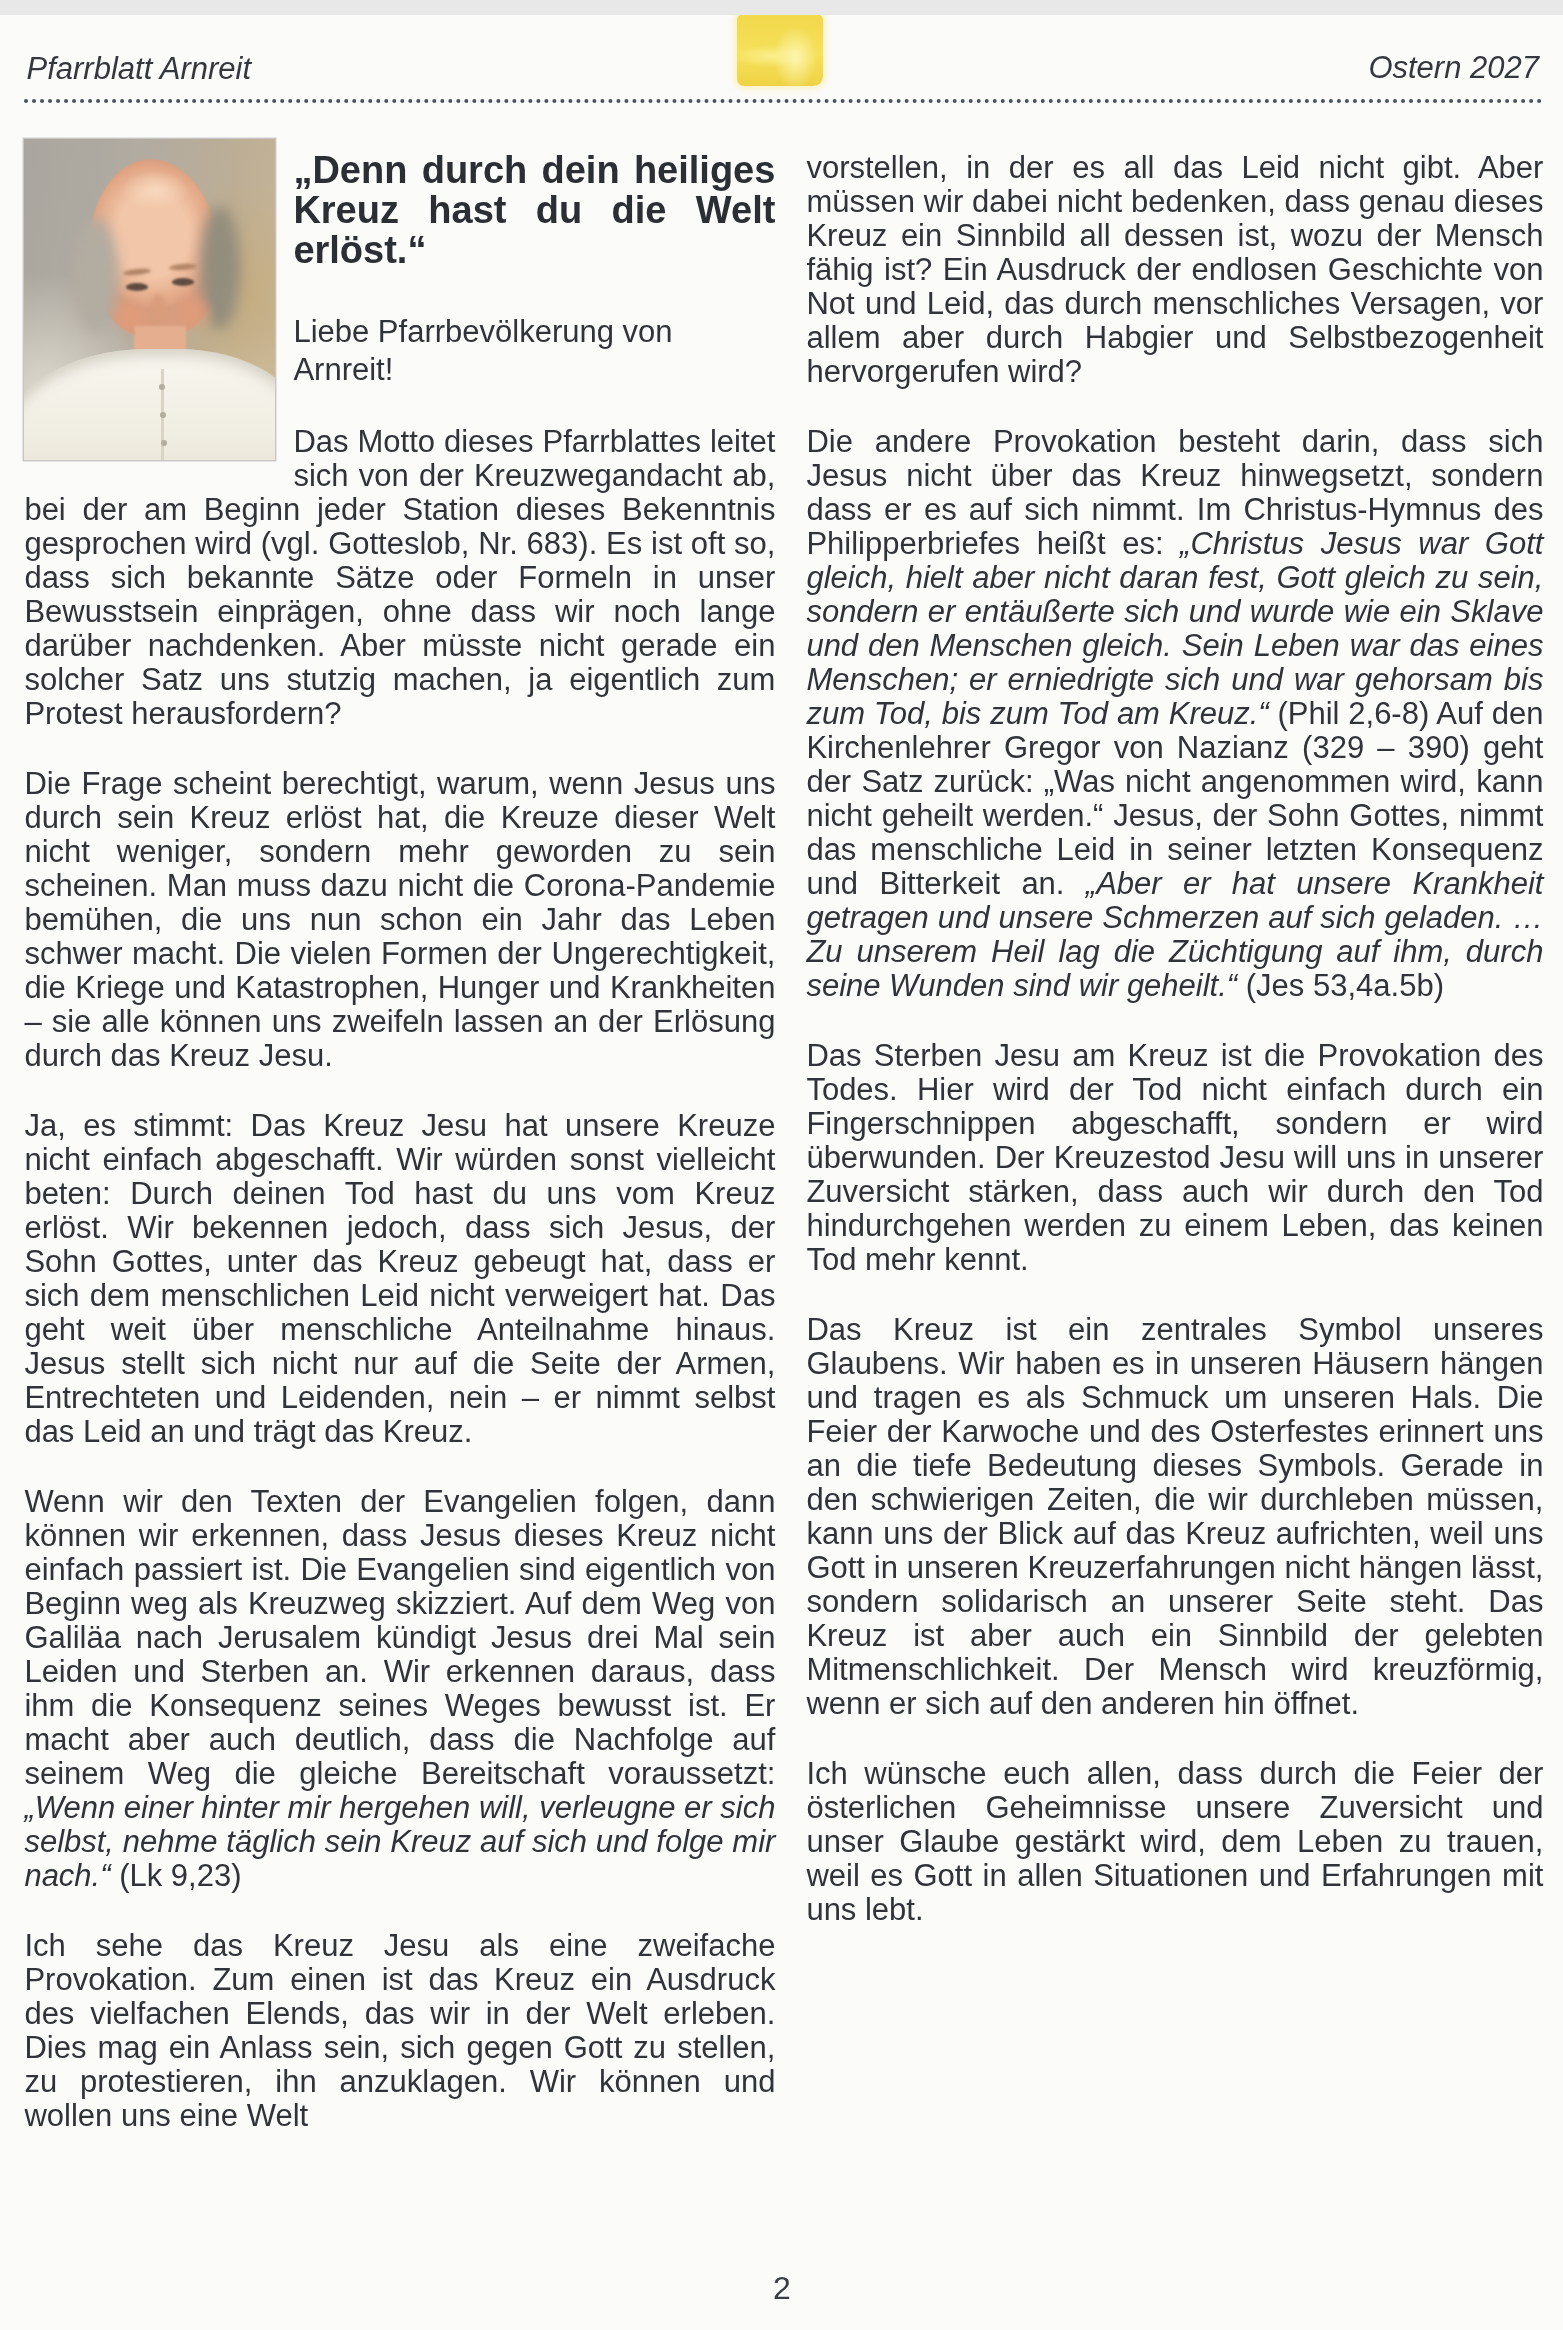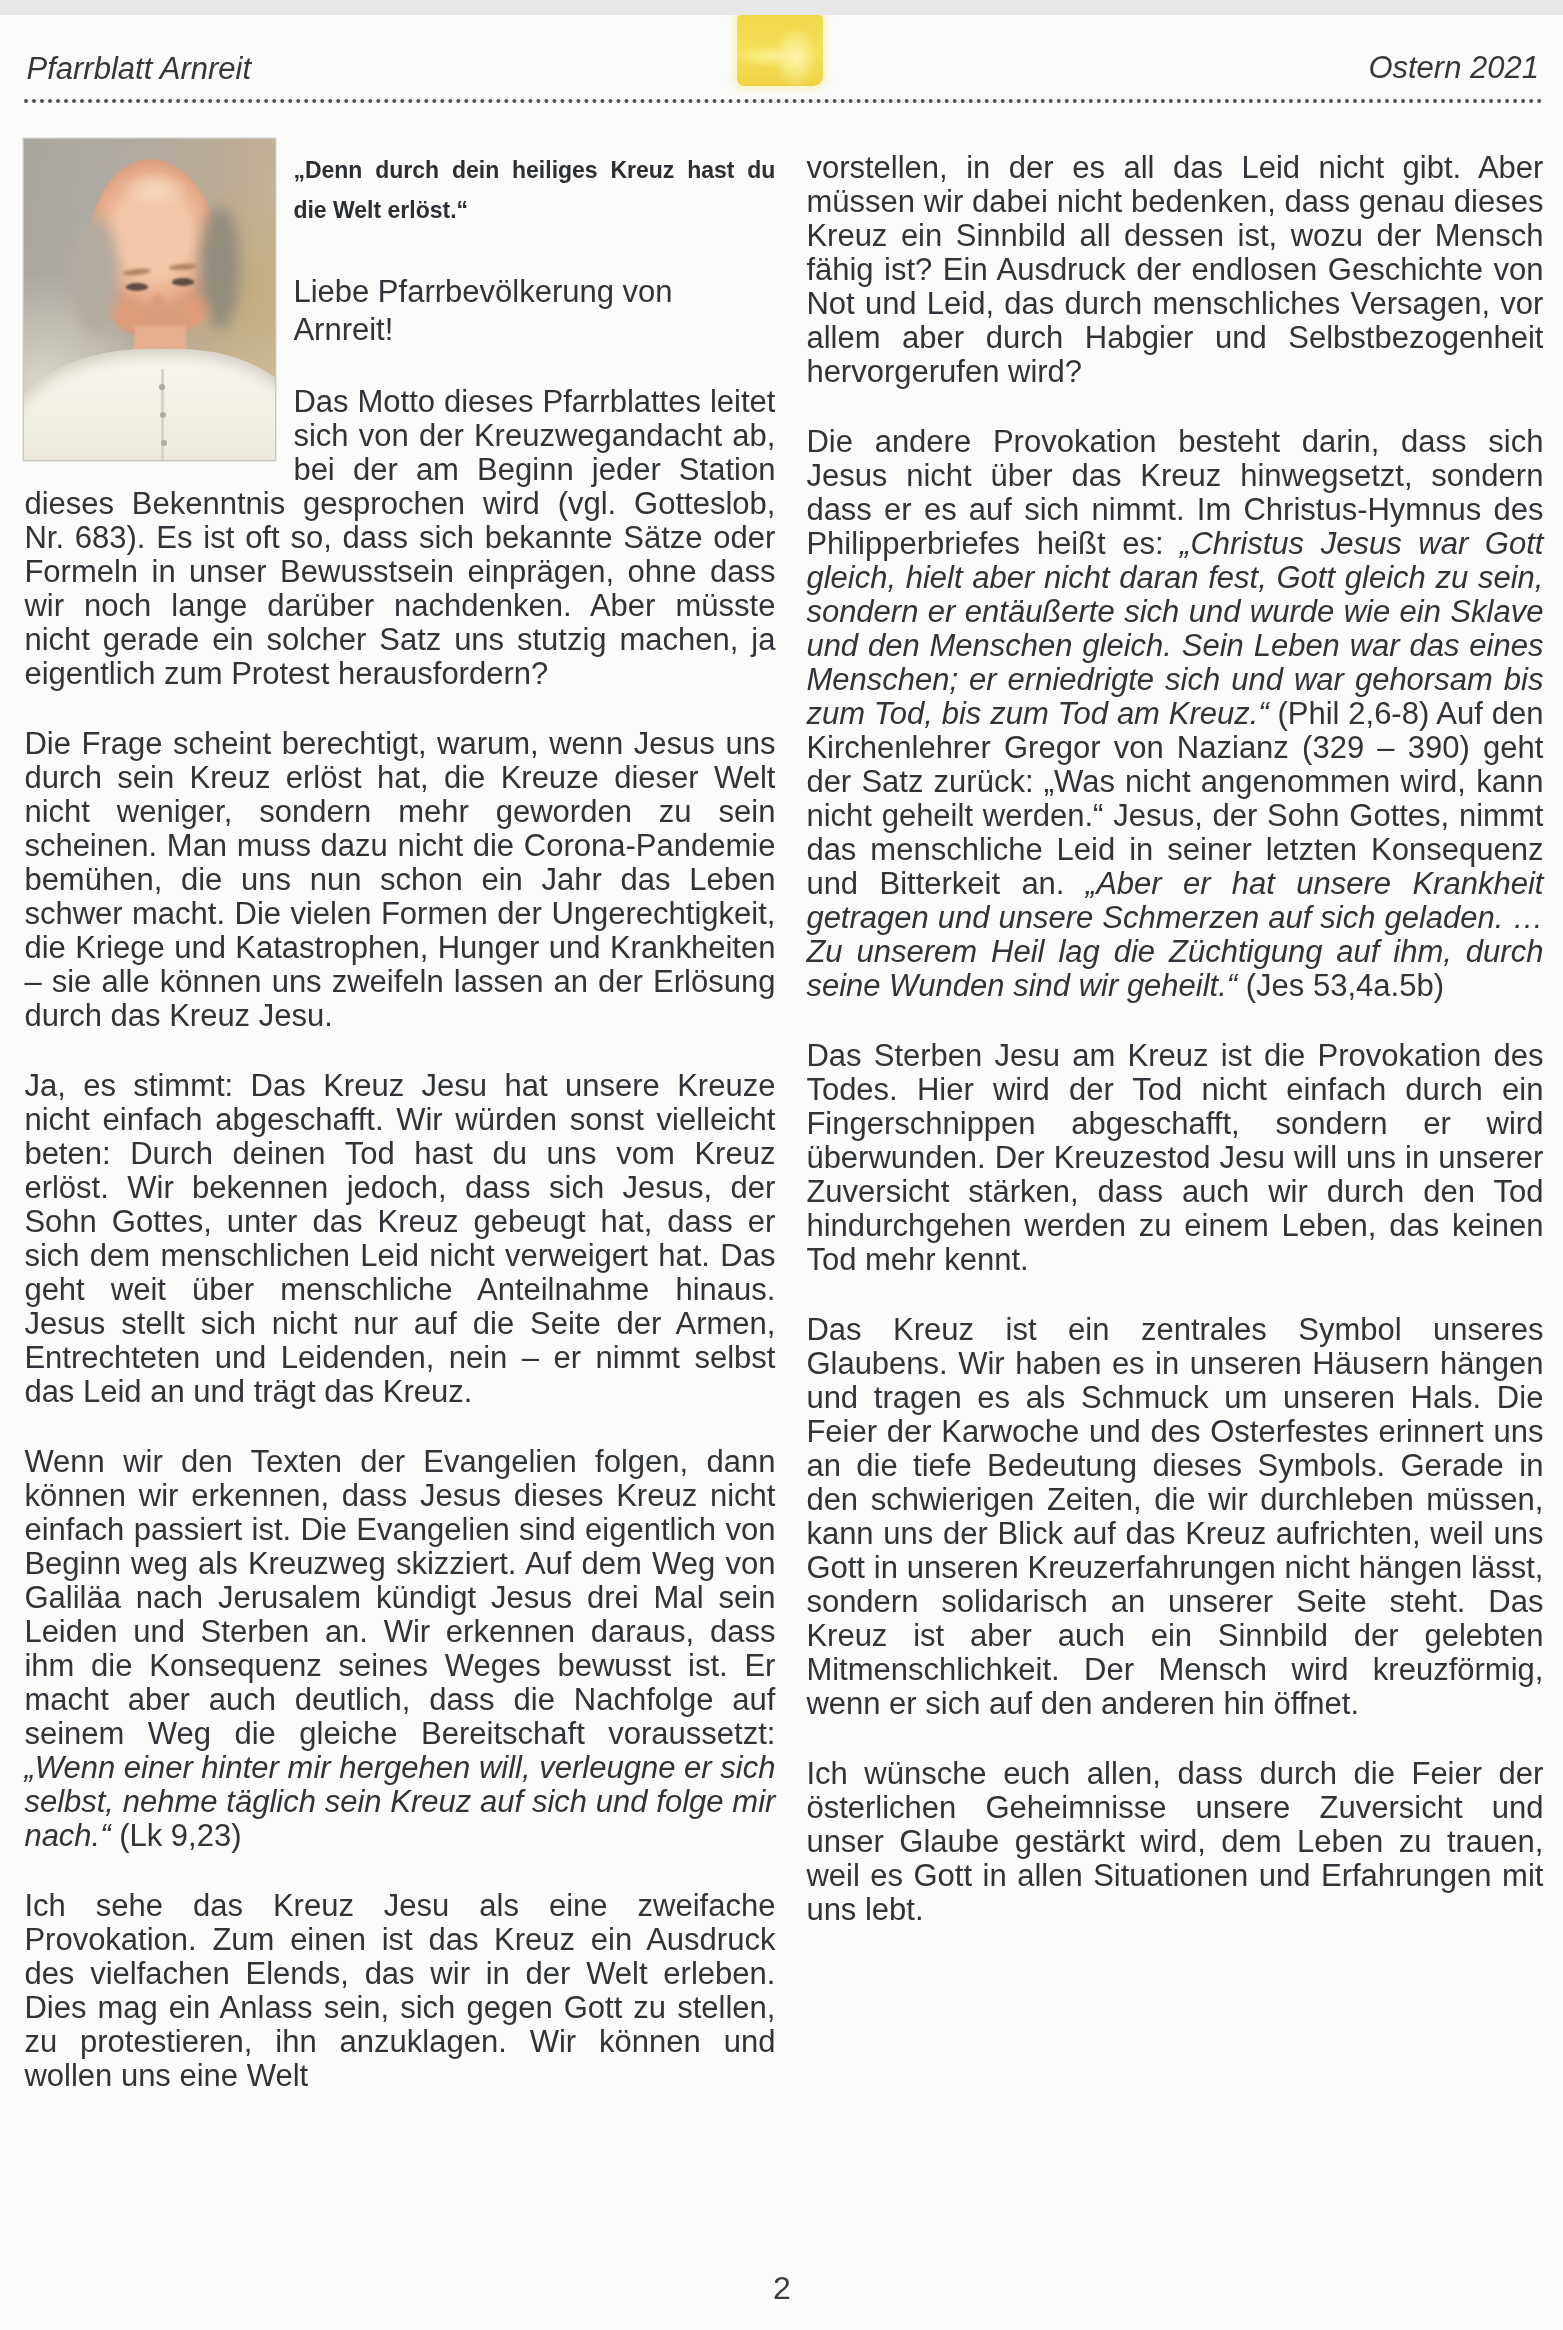--- a/index.html
+++ b/index.html
@@ -32,21 +32,21 @@
   .columns{
     position:absolute;left:24.4px;top:122px;width:1519px;
     display:flex;gap:31px;align-items:flex-start;
   }
   .col{font-size:31px;line-height:34px;text-align:justify;}
   .col-left{width:751px;}
   .col-right{width:737px;padding-top:14px;}
   .col p{margin:0 0 36px 0;}
   .col p i{font-style:italic;}
   h1.motto{
-    font-size:23px;line-height:40px;font-weight:bold;color:#2b2e33;
+    font-size:38px;line-height:40px;font-weight:bold;color:#2b2e33;
     text-align:justify;margin:12.5px 0 43px 0;
   }
   .greeting{font-size:31px;line-height:38px;text-align:left;margin:0 0 32px 0;}
   .signature{text-align:left;line-height:38px;margin:0;}
   
   .photo{
     position:relative;float:left;width:251px;height:321px;
     margin:2.1px 18px 7px 0;
     background:
       radial-gradient(132px 160px at 88% 48%, rgba(200,169,111,0.55), rgba(200,169,111,0) 70%),
@@ -98,21 +98,21 @@
   
   .pagenum{position:absolute;left:0;right:0;top:2255px;text-align:center;font-size:32px;color:#3a3d42;}
 </style>
 </head>
 <body>
 
 <div class="page">
 
   <span class="hdr-left">Pfarrblatt Arnreit</span>
   <div class="candle"></div>
-  <span class="hdr-right">Ostern 2021</span>
+  <span class="hdr-right">Ostern 2027</span>
 
   <div class="rule"></div>
 
   <div class="columns">
 
     <section class="col col-left">
       <div class="photo">
         <div class="ph-head"></div>
         <div class="ph-crown"></div>
         <div class="ph-hair-l"></div>

